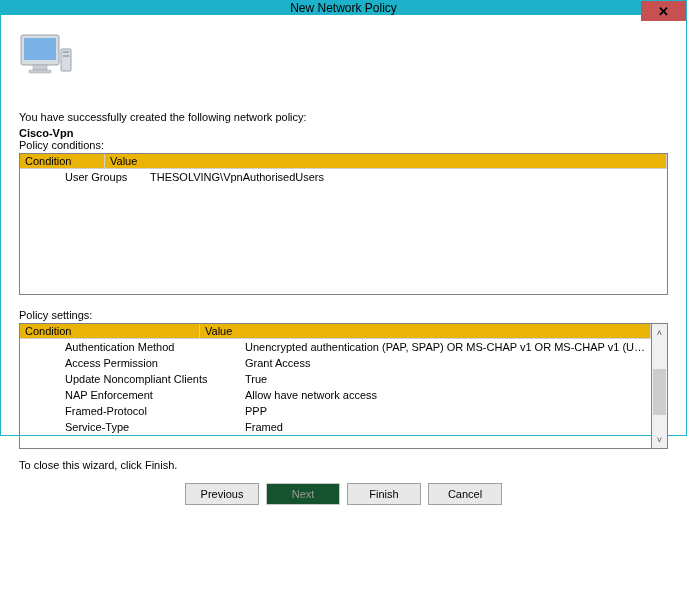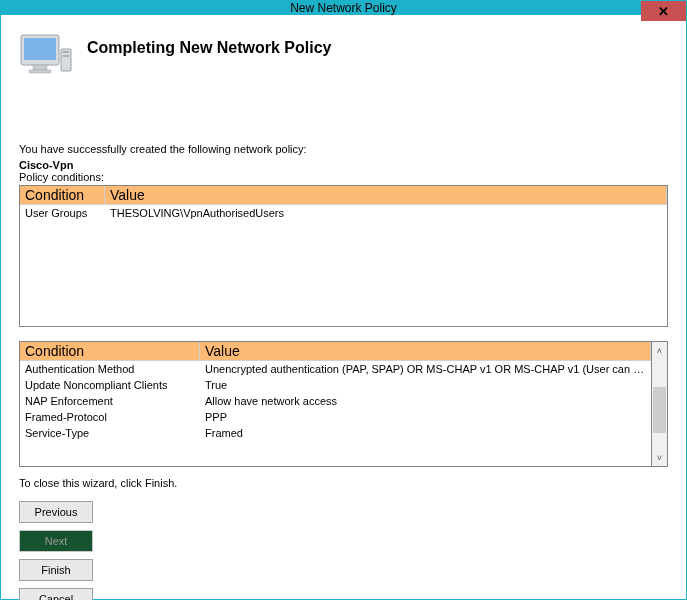--- a/index.html
+++ b/index.html
@@ -6,21 +6,21 @@
 body {
   font-family: 'Segoe UI', Tahoma, sans-serif;
   font-size: 11px;
   background: #fff;
   width: 687px;
   height: 600px;
   overflow: hidden;
 }
 .window {
   width: 687px;
-  height: 600px;
+  height: 436px;
   border: 1px solid #1db2c9;
   background: #fff;
   display: flex;
   flex-direction: column;
 }
 .titlebar {
   height: 22px;
   background: #1db2c9;
   display: flex;
   align-items: center;
@@ -68,21 +68,20 @@
 .page-title {
   font-size: 16px;
   font-weight: bold;
   color: #000;
   margin-top: 8px;
 }
 .intro-text {
   font-size: 11px;
   color: #000;
   margin-bottom: 4px;
-  margin-top: 32px;
 }
 .policy-name {
   font-size: 11px;
   font-weight: bold;
 }
 .section-label {
   font-size: 11px;
   font-weight: normal;
   margin-bottom: 2px;
 }
@@ -96,28 +95,29 @@
 .table-headers {
   display: flex;
   border-bottom: 0;
   background: #fff;
 }
 .col-header {
   border: 1px solid #d0d0d0;
   border-top: none;
   border-left: none;
   padding: 1px 5px;
-  font-size: 14px;
-  background: #fdba74;
+  font-size: 11px;
+  background: #eab308;
 }
 .conditions-table .col-header:first-child { width: 85px; border-left: none; }
 .conditions-table .col-header:nth-child(2) { flex: 1; }
 .table-row {
   display: flex;
   padding: 1px 0;
+  margin-left: 40px;
 }
 .cell {
   padding: 1px 5px;
   font-size: 11px;
   white-space: nowrap;
   overflow: hidden;
   text-overflow: ellipsis;
 }
 .conditions-table .cell:first-child { width: 85px; }
 .conditions-table .cell:nth-child(2) { flex: 1; }
@@ -166,21 +166,20 @@
 .close-hint {
   font-size: 11px;
   margin-top: 10px;
 }
 .spacer { flex: 1; }
 .button-row {
   display: flex;
   justify-content: center;
   gap: 7px;
   padding-top: 12px;
-  flex-direction: column;
 }
 .btn {
   width: 74px;
   height: 22px;
   font-size: 11px;
   font-family: 'Segoe UI', Tahoma, sans-serif;
   background: #e8e8e8;
   border: 1px solid #a0a0a0;
   cursor: pointer;
 }
@@ -207,51 +206,55 @@
     <div class="header-row">
       <svg class="monitor-icon" viewBox="0 0 54 50">
         <rect x="2" y="4" width="38" height="30" rx="2" fill="#d8dce0" stroke="#9aa3ab" stroke-width="1"></rect>
         <rect x="5" y="7" width="32" height="22" fill="#7bb2e8"></rect>
         <rect x="14" y="34" width="14" height="5" fill="#c8ccd0" stroke="#9aa3ab" stroke-width="0.5"></rect>
         <rect x="10" y="39" width="22" height="3" rx="1" fill="#c8ccd0" stroke="#9aa3ab" stroke-width="0.5"></rect>
         <rect x="42" y="18" width="10" height="22" rx="1" fill="#d8dce0" stroke="#9aa3ab" stroke-width="1"></rect>
         <rect x="44" y="20" width="6" height="2" fill="#a8aeb4"></rect>
         <rect x="44" y="24" width="6" height="2" fill="#a8aeb4"></rect>
       </svg>
-      <div class="page-title">Completing New Network Policy</div>
     </div>
 
     <div class="intro-text">You have successfully created the following network policy:</div>
     <div class="policy-name">Cisco-Vpn</div>
 
     <div class="section-label">Policy conditions:</div>
     <div class="table-box conditions-table">
       <div class="table-headers">
         <div class="col-header">Condition</div>
         <div class="col-header">Value</div>
       </div>
       <div class="table-row">
         <div class="cell">User Groups</div>
         <div class="cell">THESOLVING\VpnAuthorisedUsers</div>
       </div>
     </div>
 
     <div style="height:14px"></div>
 
+    <div class="section-label">Policy settings:</div>
     <div class="settings-wrap">
       <div class="settings-table">
         <div class="table-headers">
           <div class="col-header">Condition</div>
           <div class="col-header">Value</div>
         </div>
         <div class="table-row">
           <div class="cell">Authentication Method</div>
           <div class="cell">Unencrypted authentication (PAP, SPAP) OR MS-CHAP v1 OR MS-CHAP v1 (User can change p...</div>
         </div>
         <div class="table-row">
+          <div class="cell">Access Permission</div>
+          <div class="cell">Grant Access</div>
+        </div>
+        <div class="table-row">
           <div class="cell">Update Noncompliant Clients</div>
           <div class="cell">True</div>
         </div>
         <div class="table-row">
           <div class="cell">NAP Enforcement</div>
           <div class="cell">Allow have network access</div>
         </div>
         <div class="table-row">
           <div class="cell">Framed-Protocol</div>
           <div class="cell">PPP</div>

